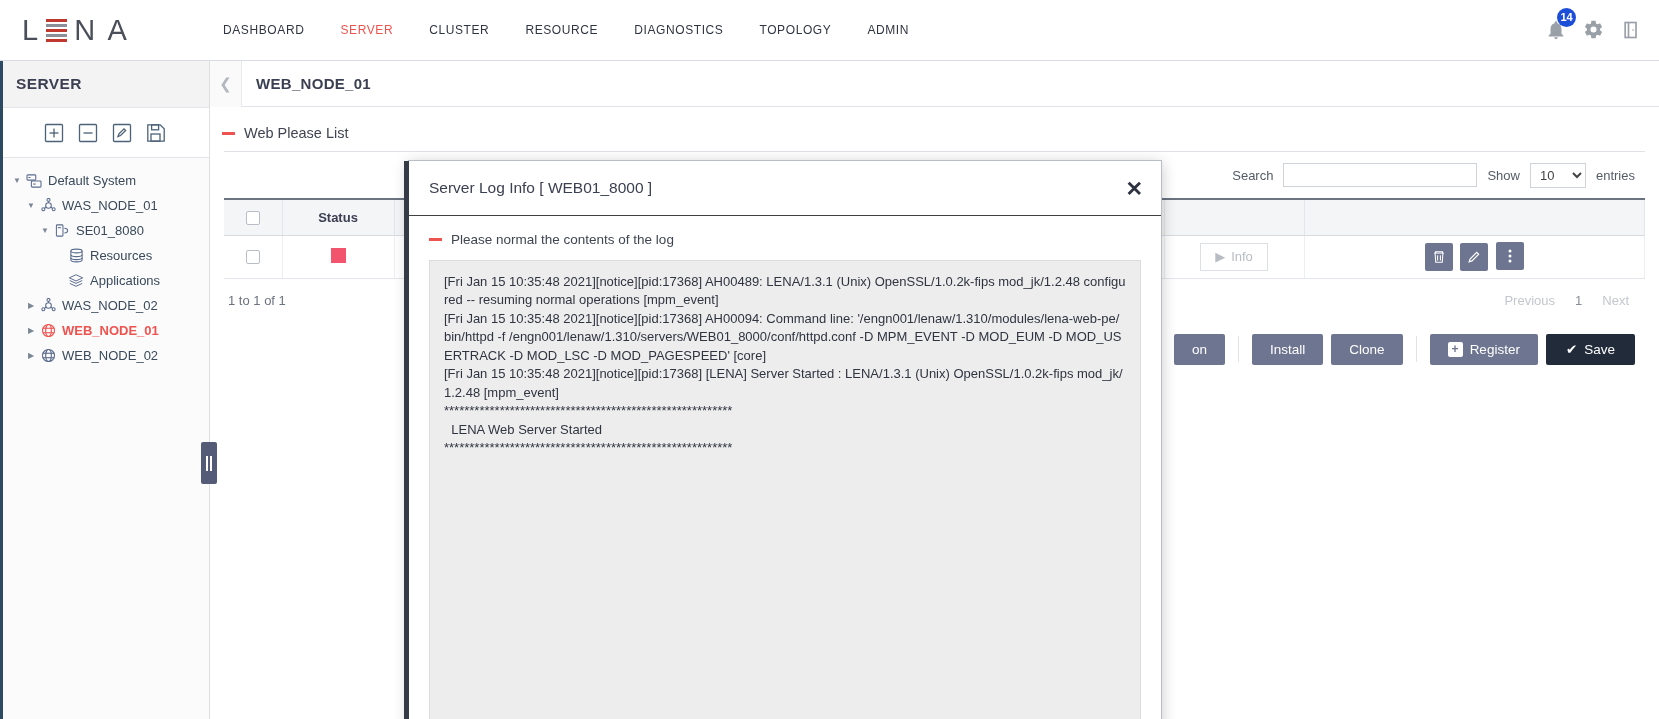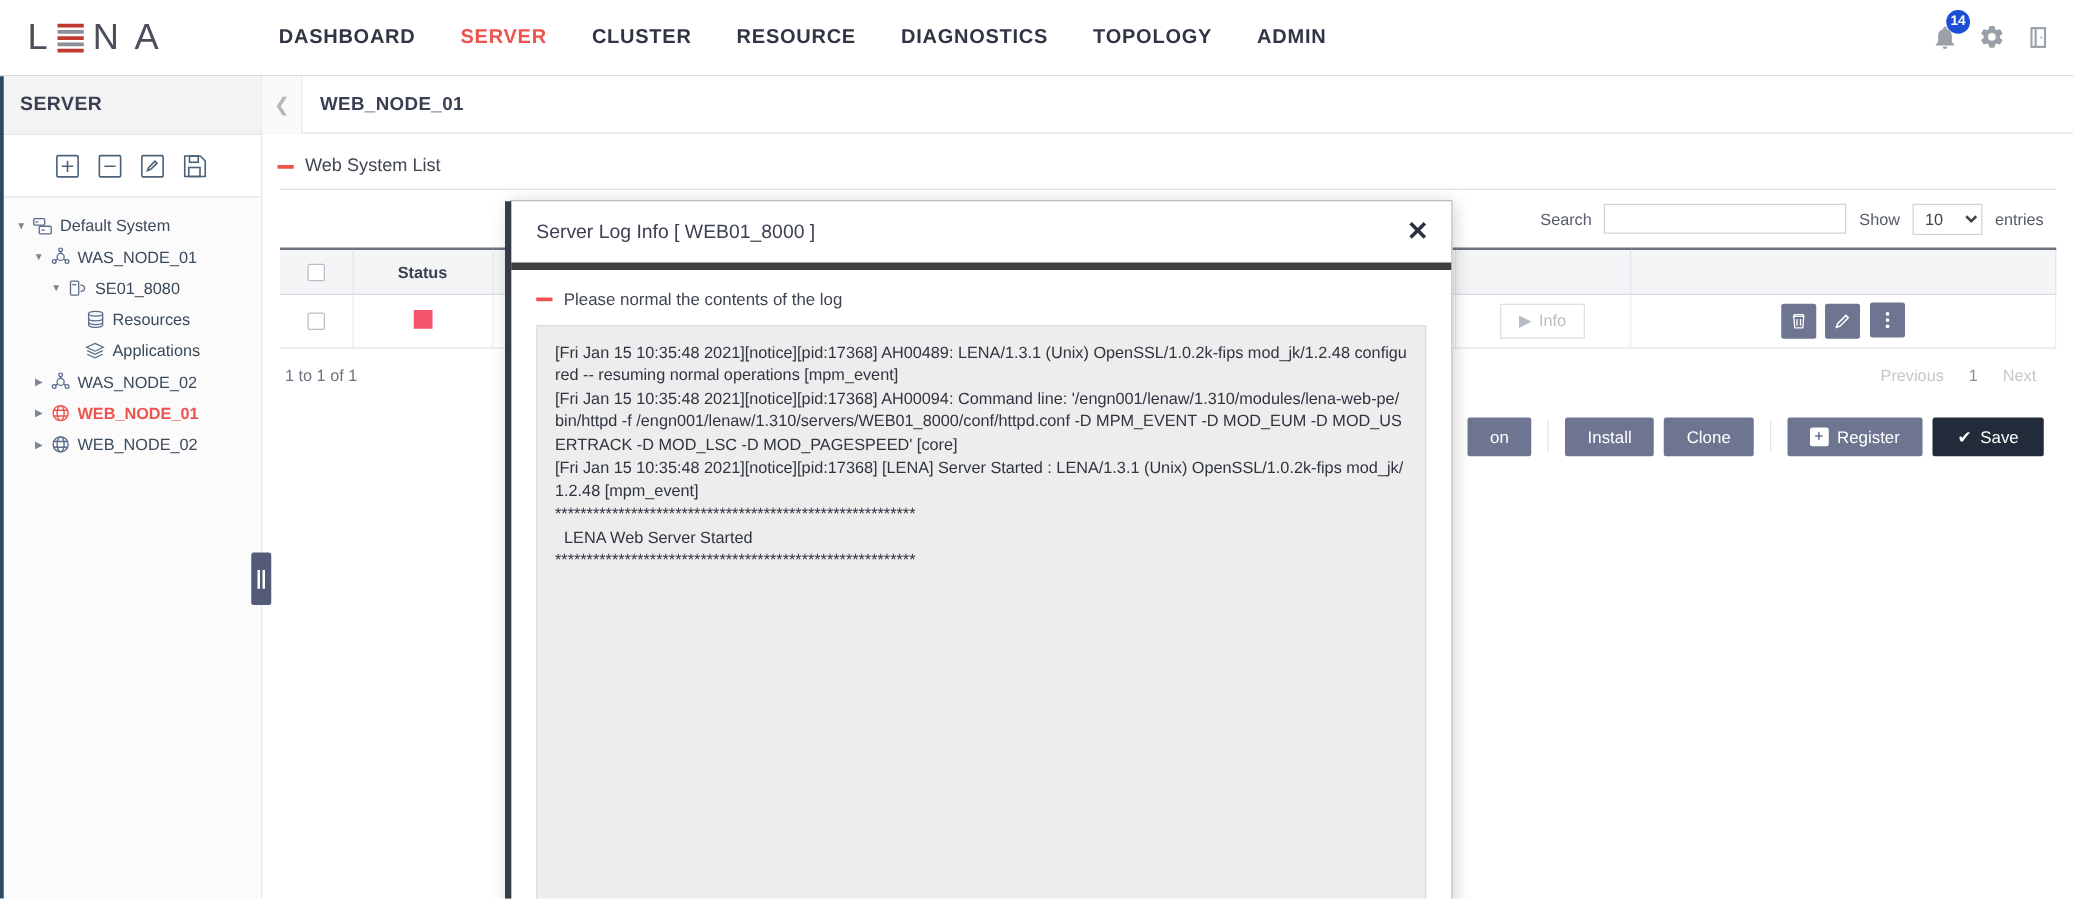--- a/index.html
+++ b/index.html
@@ -24,21 +24,21 @@
     display: flex; align-items: center; gap: 3px;
     font-size: 29px; letter-spacing: 3px; color: #4a4f5a; font-weight: 400;
   }
   .logo .lgl { font-size: 29px; line-height: 1; }
   .logo .bars { display: inline-flex; flex-direction: column; justify-content: center; gap: 2px; width: 21px; margin: 0 4px 0 2px;}
   .logo .bars i { display:block; height: 3px; width: 21px; background: #c0392f; }
   .logo .bars i.g { background: #8a8f99; }
 
   .nav { display: flex; align-items: center; gap: 0px; margin-left: 20px; }
   .nav a {
-    font-size: 16px; font-weight: 700; letter-spacing: .6px;
+    font-size: 12px; font-weight: 400; letter-spacing: .6px;
     color: #2f3542; text-decoration: none; padding: 8px 18px; cursor: pointer;
   }
   .nav a.active { color: #ef5350; }
 
   .topicons {
     position: absolute; right: 16px; top: 0; height: 61px;
     display: flex; align-items: center; gap: 16px;
   }
   .ticon { position: relative; width: 22px; height: 24px; cursor: pointer; color:#9aa0a8; }
   .badge {
@@ -142,21 +142,21 @@
   .abtn .plusbox { width:15px;height:15px;background:#fff;color:#6e7590;display:inline-flex;align-items:center;justify-content:center;font-size:12px;font-weight:700;border-radius:2px;}
   .vsep { width:1px; height: 26px; background:#e0e3e8; margin: 0 5px; }
 
   
   .modal {
     position: absolute; left: 408px; top: 160px; width: 754px; height: 600px;
     background: #fff; border: 1px solid #b9bec6;
     box-shadow: 0 3px 14px rgba(0,0,0,.22); z-index: 50;
   }
   .modal-accent { position:absolute; left:-5px; top:0; width:5px; height:100%; background:#353b47; }
-  .modal-head { height: 55px; display:flex; align-items:center; justify-content:space-between; padding: 0 18px 0 20px; border-bottom: 6px solid #404040; }
+  .modal-head { height: 55px; display:flex; align-items:center; justify-content:space-between; padding: 0 18px 0 20px; border-bottom: 1px solid #404040; }
   .modal-title { font-size: 15.5px; color:#3a3f51; }
   .modal-close { font-size: 21px; color:#2c3240; cursor:pointer; line-height:1; font-weight:600; }
   .modal-body { padding: 16px 20px 0 20px; }
   .modal-note { display:flex; align-items:center; gap:9px; font-size: 13.5px; color:#3f4551; margin-bottom: 13px; }
   .log-box {
     background:#ededed; border: 1px solid #dcdcdc; height: 480px; overflow: hidden;
     padding: 12px 14px; font-size: 13px; line-height: 1.42; color: #2f3440;
     white-space: pre-wrap; word-break: break-all;
   }
 </style>
@@ -347,21 +347,21 @@
     </div>
 
   <div class="content">
     <div class="page-head">
       <div class="collapse-btn">❮</div>
       <div class="page-title">WEB_NODE_01</div>
     </div>
 
     <div class="section-head">
       <span class="dash"></span>
-      <span>Web System List</span>
+      <span>Web Please List</span>
     </div>
 
     <div class="panel">
       <div class="tbl-controls">
         <span class="search-label">Search</span>
         <input class="search-input" type="text" value="" style="">
         <span>Show</span>
         <select class="show-sel">
           <option>10</option>
         </select>

